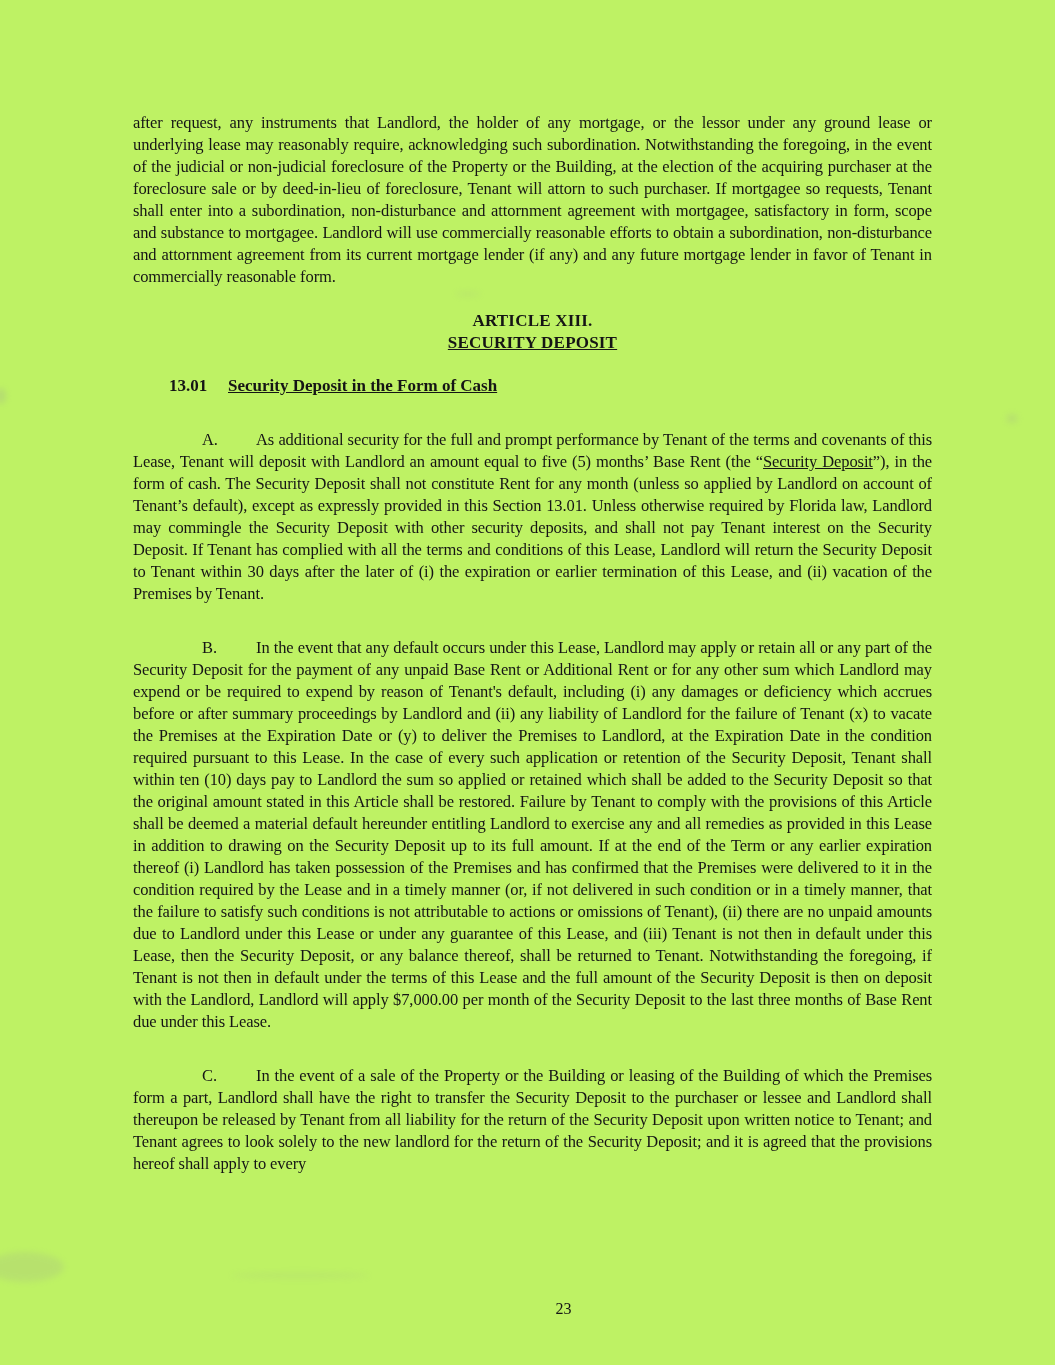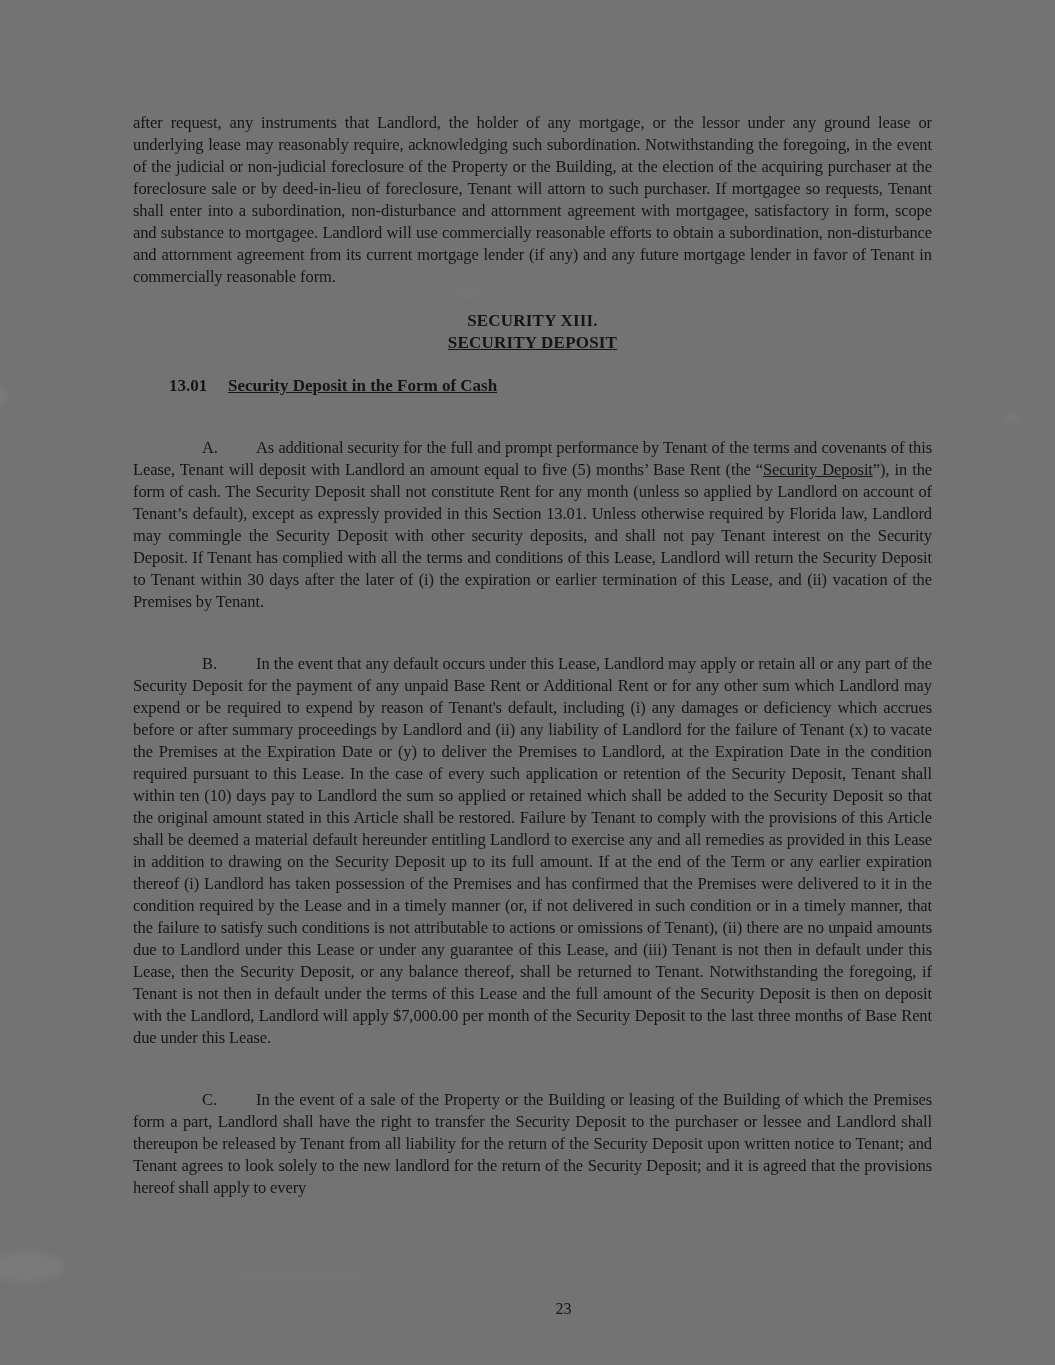--- a/index.html
+++ b/index.html
@@ -1,20 +1,20 @@
 <!DOCTYPE html>
 <html><head>
 <meta charset="utf-8">
 <style>
   html, body { margin: 0; padding: 0; background: #ffffff; }
   .page {
     position: relative;
     width: 1055px;
     height: 1365px;
-    background: #737373;
+    background: #bef264;
     color: #151515;
     font-family: "Liberation Serif", serif;
     overflow: hidden;
   }
   .content {
     position: absolute;
     left: 133px;
     top: 112px;
     width: 799px;
   }
@@ -35,21 +35,21 @@
   }
   .article-title-underlined { text-decoration: underline; }
   .section-heading {
     margin-top: 21px;
     font-weight: bold;
     font-size: 17px;
     line-height: 22px;
   }
   .section-number { display: inline-block; width: 59px; margin-left: 36px; }
   .section-title { text-decoration: underline; }
-  .body-para { margin-top: 40px; }
+  .body-para { margin-top: 32px; }
   .para-label {
     display: inline-block;
     margin-left: 69px;
     width: 54px;
   }
   .underline { text-decoration: underline; }
   .page-number {
     position: absolute;
     left: 0;
     top: 1300px;
@@ -74,21 +74,21 @@
 </style>
 </head>
 <body>
 
 <div class="page">
   <div class="content">
 
     <p class="para">after request, any instruments that Landlord, the holder of any mortgage, or the lessor under any ground lease or underlying lease may reasonably require, acknowledging such subordination. Notwithstanding the foregoing, in the event of the judicial or non-judicial foreclosure of the Property or the Building, at the election of the acquiring purchaser at the foreclosure sale or by deed-in-lieu of foreclosure, Tenant will attorn to such purchaser. If mortgagee so requests, Tenant shall enter into a subordination, non-disturbance and attornment agreement with mortgagee, satisfactory in form, scope and substance to mortgagee.  Landlord will use commercially reasonable efforts to obtain a subordination, non-disturbance and attornment agreement from its current mortgage lender (if any) and any future mortgage lender in favor of Tenant in commercially reasonable form.</p>
 
     <div class="article-heading">
-      <div>SECURITY XIII.</div>
+      <div>ARTICLE XIII.</div>
       <div class="article-title-underlined">SECURITY DEPOSIT</div>
     </div>
 
     <div class="section-heading">
       <span class="section-number">13.01</span><span class="section-title">Security Deposit in the Form of Cash</span>
     </div>
 
     <p class="para body-para"><span class="para-label">A.</span><span>As additional security for the full and prompt performance by Tenant of the terms and covenants of this Lease, Tenant will deposit with Landlord an amount equal to five (5) months’ Base Rent (the “</span><span class="underline">Security Deposit</span><span>”), in the form of cash. The Security Deposit shall not constitute Rent for any month (unless so applied by Landlord on account of Tenant’s default), except as expressly provided in this Section 13.01.  Unless otherwise required by Florida law, Landlord may commingle the Security Deposit with other security deposits, and shall not pay Tenant interest on the Security Deposit.  If Tenant has complied with all the terms and conditions of this Lease, Landlord will return the Security Deposit to Tenant within 30 days after the later of (i) the expiration or earlier termination of this Lease, and (ii) vacation of the Premises by Tenant.</span></p>
 
     <p class="para body-para"><span class="para-label">B.</span><span>In the event that any default occurs under this Lease, Landlord may apply or retain all or any part of the Security Deposit for the payment of any unpaid Base Rent or Additional Rent or for any other sum which Landlord may expend or be required to expend by reason of Tenant's default, including (i) any damages or deficiency which accrues before or after summary proceedings by Landlord and (ii) any liability of Landlord for the failure of Tenant (x) to vacate the Premises at the Expiration Date or (y) to deliver the Premises to Landlord, at the Expiration Date in the condition required pursuant to this Lease. In the case of every such application or retention of the Security Deposit, Tenant shall within ten (10) days pay to Landlord the sum so applied or retained which shall be added to the Security Deposit so that the original amount stated in this Article shall be restored. Failure by Tenant to comply with the provisions of this Article shall be deemed a material default hereunder entitling Landlord to exercise any and all remedies as provided in this Lease in addition to drawing on the Security Deposit up to its full amount. If at the end of the Term or any earlier expiration thereof (i) Landlord has taken possession of the Premises and has confirmed that the Premises were delivered to it in the condition required by the Lease and in a timely manner (or, if not delivered in such condition or in a timely manner, that the failure to satisfy such conditions is not attributable to actions or omissions of Tenant), (ii) there are no unpaid amounts due to Landlord under this Lease or under any guarantee of this Lease, and (iii) Tenant is not then in default under this Lease, then the Security Deposit, or any balance thereof, shall be returned to Tenant.  Notwithstanding the foregoing, if Tenant is not then in default under the terms of this Lease and the full amount of the Security Deposit is then on deposit with the Landlord, Landlord will apply $7,000.00 per month of the Security Deposit to the last three months of Base Rent due under this Lease.</span></p>

